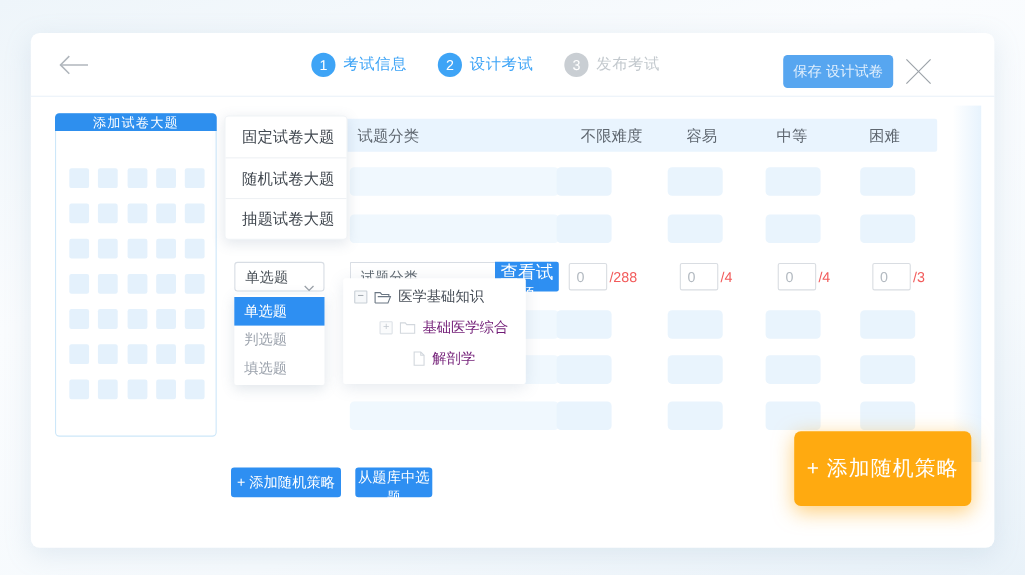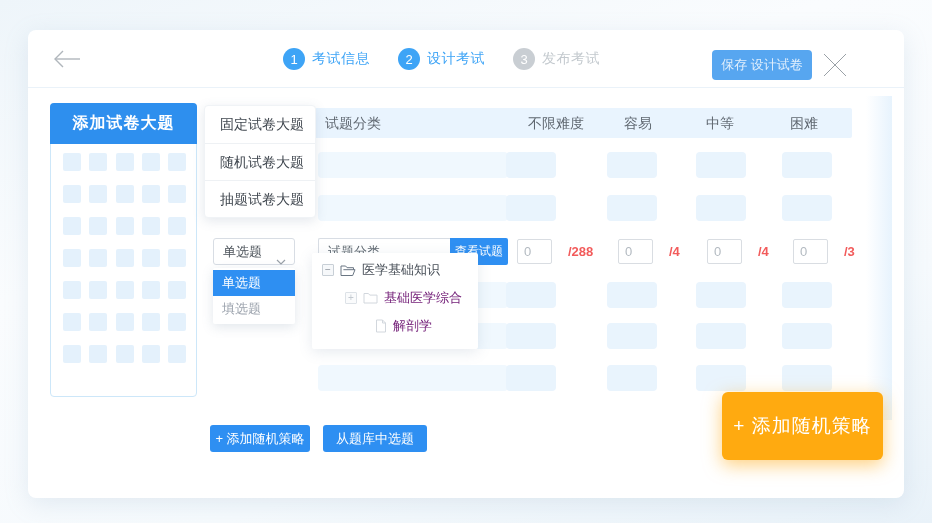--- a/index.html
+++ b/index.html
@@ -32,23 +32,23 @@
     color:rgba(255,255,255,.82); font-size:13px; cursor:pointer;
     font-family:inherit;
   }
   .close { position:absolute; left:794px; top:22px; width:26px; height:26px; color:#9aa1a7; cursor:pointer; }
   
   .sidebar {
     position:absolute; left:22px; top:73px; width:147px; height:294px;
     background:#fff; border:1px solid #cde7f9; border-radius:4px;
   }
   .add-section {
-    position:absolute; left:-1px; top:-1px; width:147px; height:41px;
+    position:absolute; left:-1px; top:-1px; width:147px; height:16px;
     background:#2e8fee; border:none; border-radius:4px 4px 0 0;
-    color:#fff; font-size:16px; cursor:pointer; font-family:inherit; letter-spacing:1px;font-weight:bold;
+    color:#fff; font-size:12px; cursor:pointer; font-family:inherit; letter-spacing:1px;
   }
   .sq-row { position:absolute; left:0; width:147px; height:18px; display:flex; justify-content:space-between; padding:0 12px; }
   .sq-row i { width:18px; height:18px; background:#e4f1fc; border-radius:2px; }
   
   .type-menu {
     position:absolute; left:176px; top:75px; width:112px;
     background:#fff; border:1px solid #f0f3f6; border-radius:4px;
     box-shadow:0 3px 12px rgba(90,115,145,.16); z-index:6;
   }
   .type-menu .item {
@@ -76,28 +76,28 @@
   .cat-input {
     position:absolute; left:290px; top:208px; width:132px; height:27px;
     border:1px solid #d8dde4; border-right:none; border-radius:2px 0 0 2px;
     font-size:13px; color:#59626b; padding-left:9px; outline:none; z-index:3;
     font-family:inherit; background:#fff;
   }
   .cat-input::placeholder { color:#5f6870; opacity:1; }
   .view-btn {
     position:absolute; left:422px; top:208px; width:58px; height:27px;
     background:#2e8ff2; border:none; border-radius:0 2px 2px 0;
-    color:#fff; font-size:12px; cursor:pointer; font-family:Liberation Serif, serif; z-index:3;
+    color:#fff; font-size:16px; cursor:pointer; font-family:Liberation Serif, serif; z-index:3;
   }
   .count-group { position:absolute; top:209px; height:25px; display:flex; align-items:center; z-index:3; }
   .count-group input {
     width:35px; height:25px; border:1px solid #d9dde2; border-radius:2px;
     font-size:13px; color:#b3bac1; padding-left:6px; outline:none; font-family:inherit;
   }
-  .count-group .limit { font-size:13px; color:#f25b5b; margin-left:16px;font-weight:bold; }
+  .count-group .limit { font-size:13px; color:#f25b5b; margin-left:2px; }
   
   .opt-panel {
     position:absolute; left:185px; top:238px; width:82px;
     background:#fff; border-radius:2px; padding:2px 0;
     box-shadow:0 3px 12px rgba(90,115,145,.18); z-index:6;
   }
   .opt-panel .opt { height:26px; line-height:26px; padding-left:9px; font-size:13px; color:#9ba2ac; cursor:pointer; }
   .opt-panel .opt.selected { background:#2e8ff2; color:#fff; }
   
   .tree {
@@ -113,21 +113,21 @@
   .tnode.dim .tlabel { color:#701a75; }
   .tnode.dim .expander { border-color:#dde2e7; color:#c3c9d0; background:#fafbfc; }
   .ticon { color:#6a7683; display:flex; }
   .tnode.dim .ticon { color:#d2d7dd; }
   
   .footer-btn {
     position:absolute; top:395px; height:27px; background:#2e8ff2; border:none;
     border-radius:3px; color:#fff; font-size:13px; cursor:pointer; font-family:inherit; z-index:2;
   }
   .fb1 { left:182px; width:100px; }
-  .fb2 { left:295px; width:104px; }
+  .fb2 { left:295px; width:70px; }
   
   .strip {
     position:absolute; left:838px; top:66px; width:26px; height:324px;
     background:linear-gradient(to right, rgba(233,244,254,0), #e7f3fd); z-index:0;
   }
   
   .fab {
     position:absolute; left:694px; top:362px; width:161px; height:68px;
     background:#ffaa10; border:none; border-radius:6px;
     box-shadow:0 5px 18px rgba(255,170,20,.55);
@@ -291,20 +291,21 @@
     <input value="0" style="">
     <span class="limit">/4</span>
   </div>
   <div class="count-group" style="left:765px">
     <input value="0" style="">
     <span class="limit">/3</span>
   </div>
 
   <div class="opt-panel">
     <div class="opt selected">单选题</div>
+    <div class="opt">判选题</div>
     <div class="opt">填选题</div>
   </div>
 
   <div class="tree">
     <div class="tnode" style="left:10px; top:8px">
       <span class="expander">−</span>
       <span class="ticon">
         <svg width="16" height="13" viewBox="0 0 16 13" fill="none" stroke="currentColor" stroke-width="1">
           <path d="M1 11.5 V2 h4.6 l1.5 1.7 h6.4 v2"></path>
             <path d="M3.4 5.7 h11.6 l-2.3 5.8 H1"></path>

